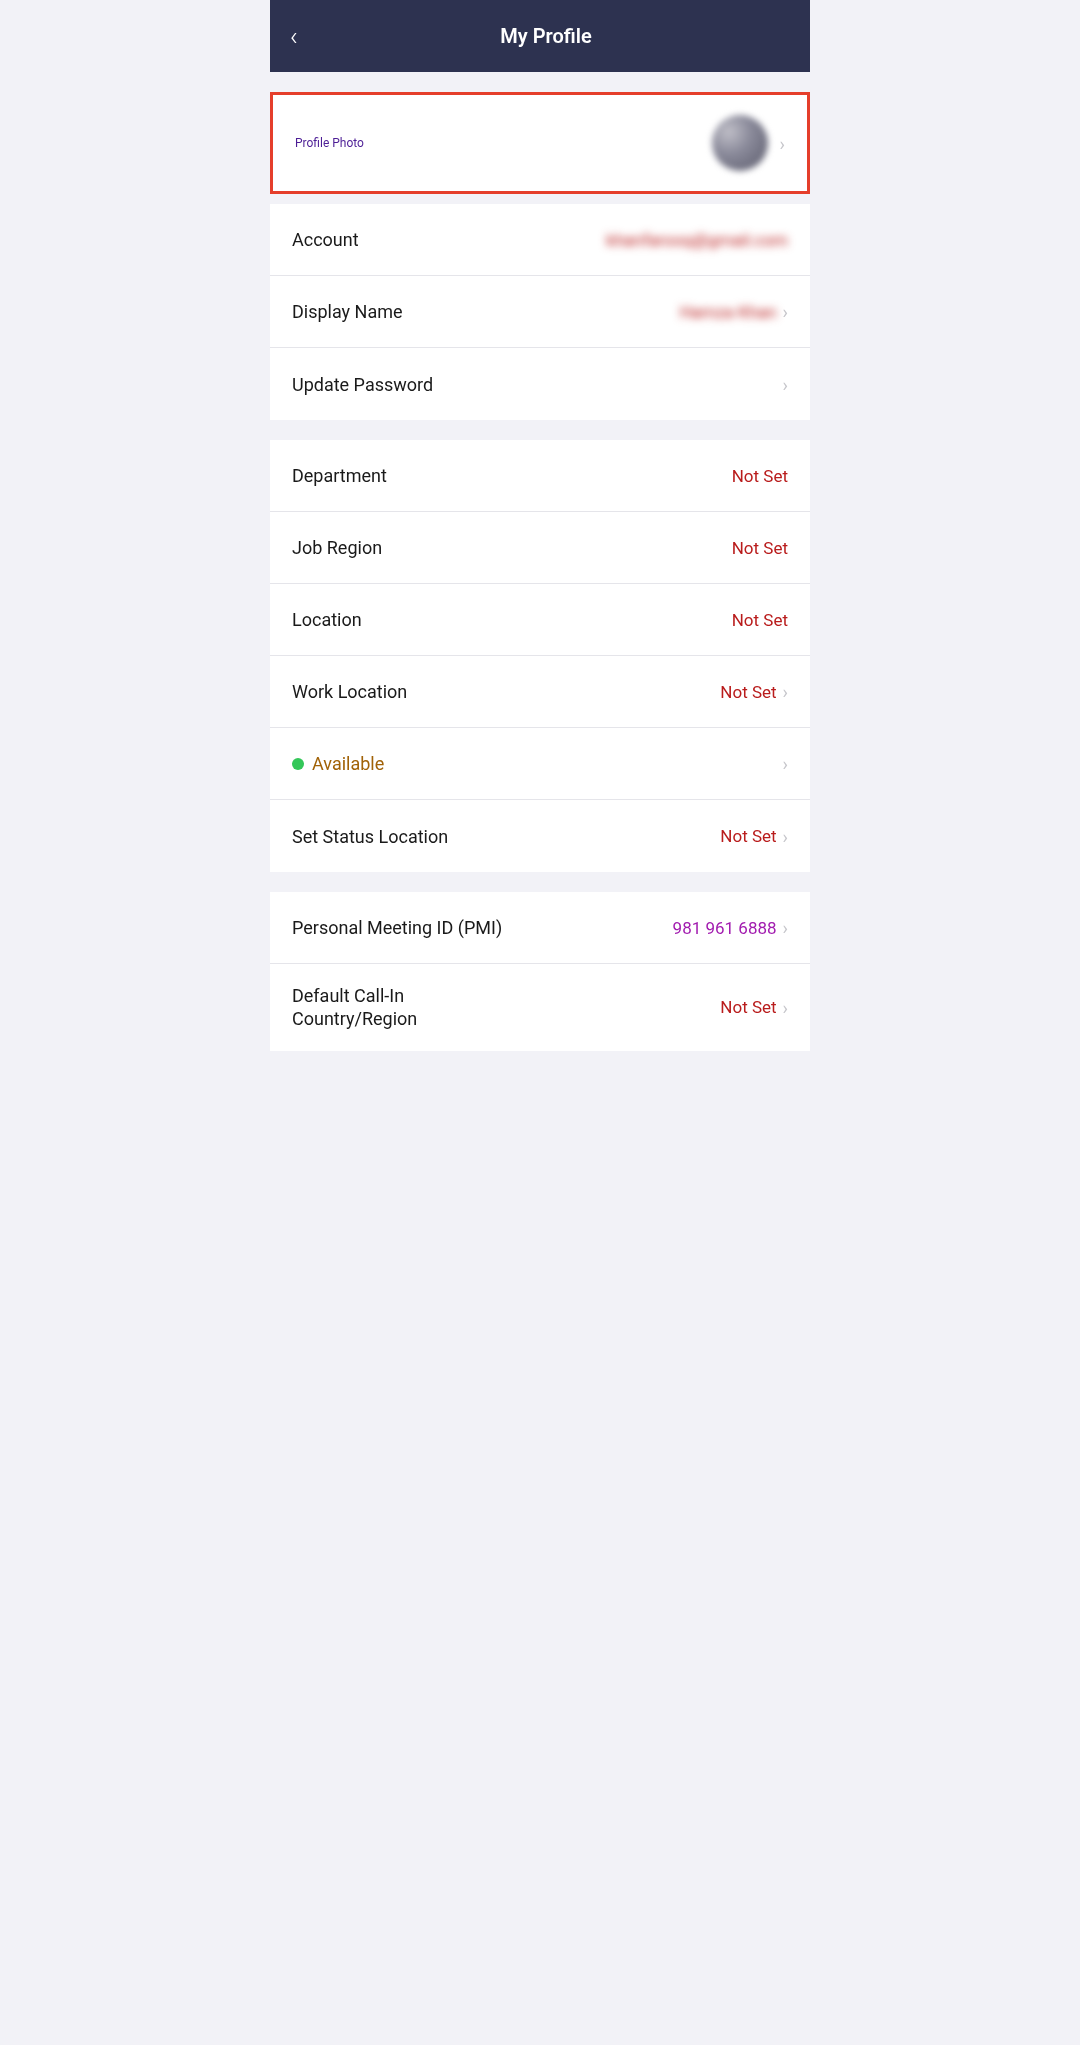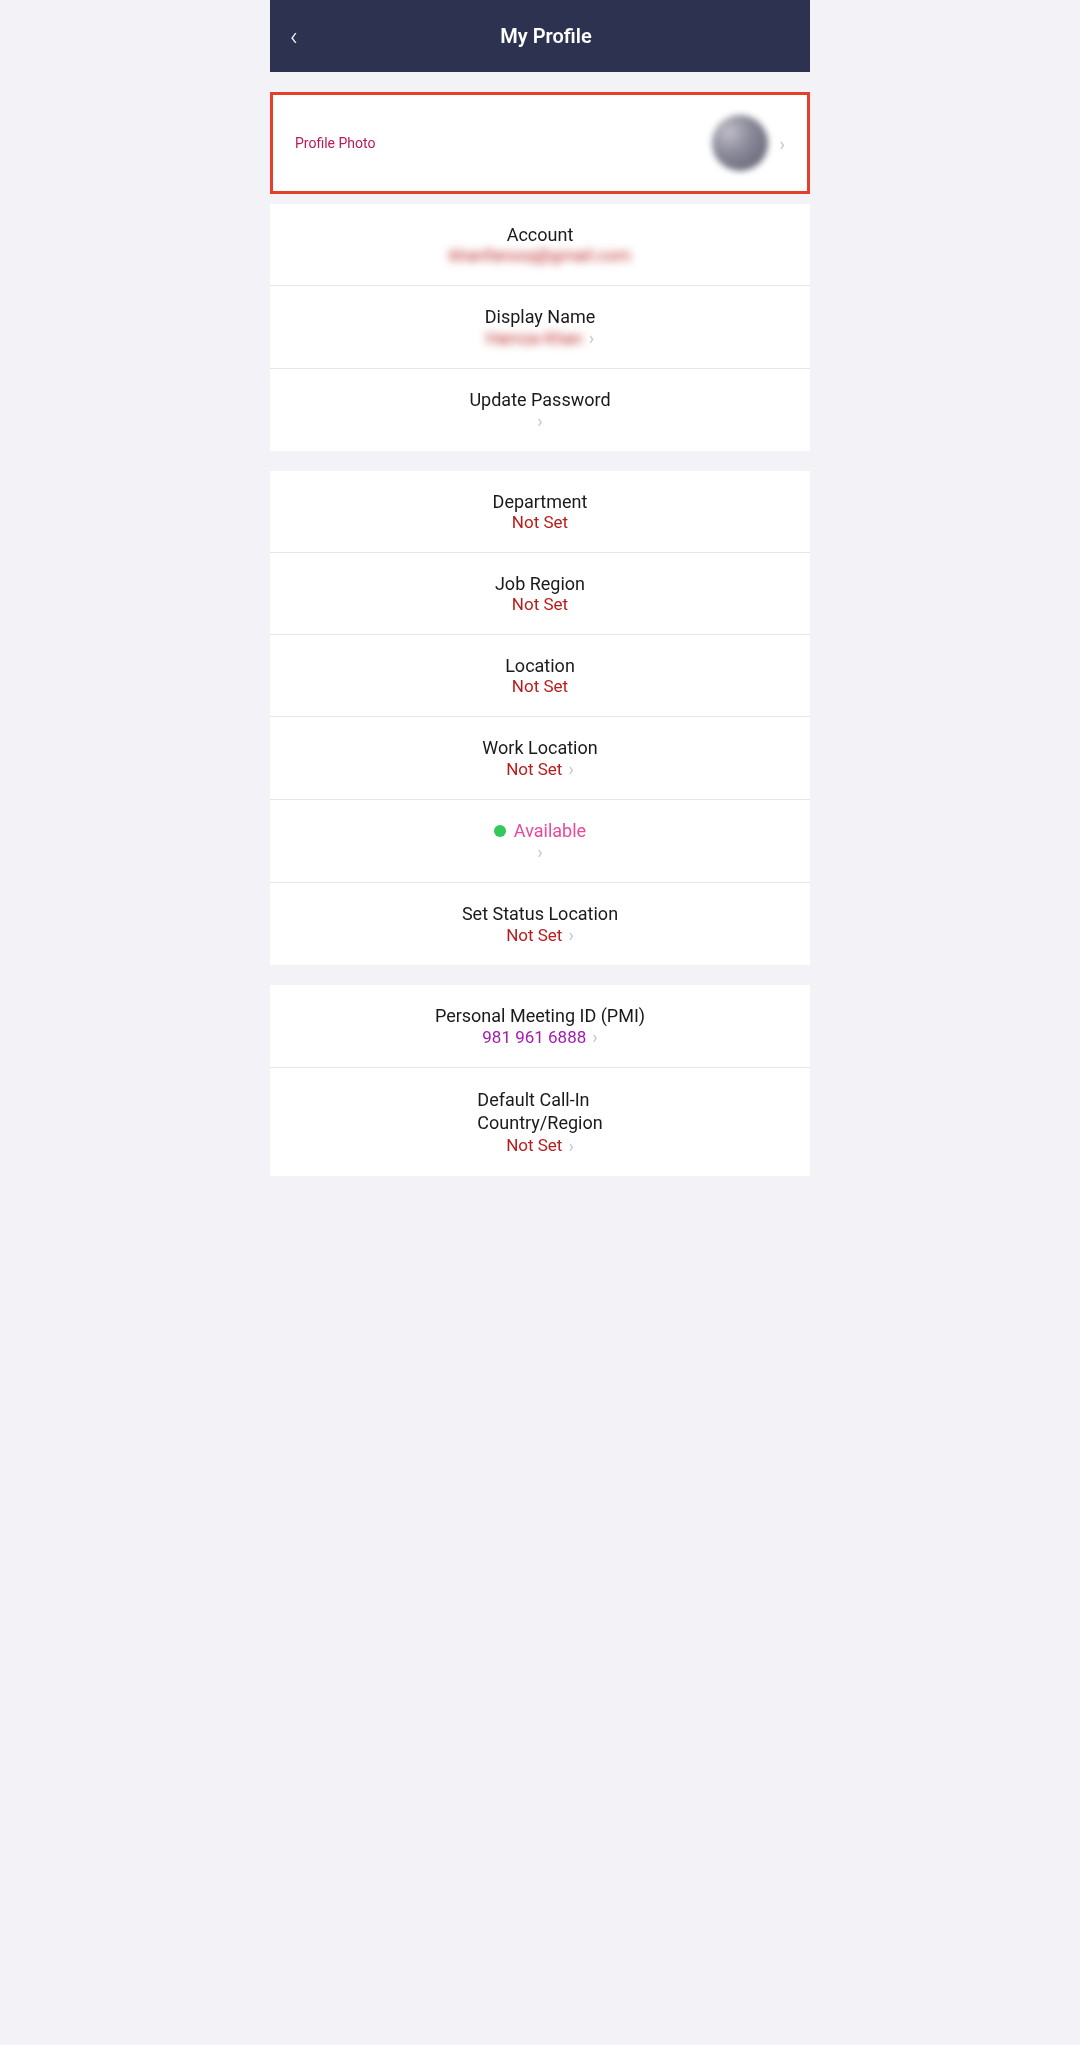--- a/index.html
+++ b/index.html
@@ -57,22 +57,22 @@
       background-color: #ffffff;
       border: 3px solid #e53e2b;
       display: flex;
       align-items: center;
       justify-content: space-between;
       padding: 20px 22px;
       cursor: pointer;
     }
 
     .profile-photo-label {
-      font-size: 14px;
-      color: #be185d;
+      font-size: 12px;
+      color: #4c1d95;
     }
 
     .profile-photo-right {
       display: flex;
       align-items: center;
       gap: 12px;
     }
 
     .avatar {
       width: 56px;
@@ -102,21 +102,20 @@
       background-color: #ffffff;
     }
 
     .list-item {
       display: flex;
       align-items: center;
       justify-content: space-between;
       padding: 20px 22px;
       border-bottom: 1px solid #e5e5ea;
       min-height: 72px;
-      flex-direction: column;
     }
 
     .list-item:last-child {
       border-bottom: none;
     }
 
     .list-item-label {
       font-size: 18px;
       color: #1a1a1a;
       flex: 1;
@@ -149,21 +148,21 @@
       flex-shrink: 0;
     }
 
     .available-row {
       display: flex;
       align-items: center;
     }
 
     .available-label {
       font-size: 18px;
-      color: #ec4899;
+      color: #a16207;
     }
 
     .pmi-value {
       font-size: 17px;
       color: #a21caf;
     }
 
     .default-callin-label {
       font-size: 18px;
       color: #1a1a1a;

